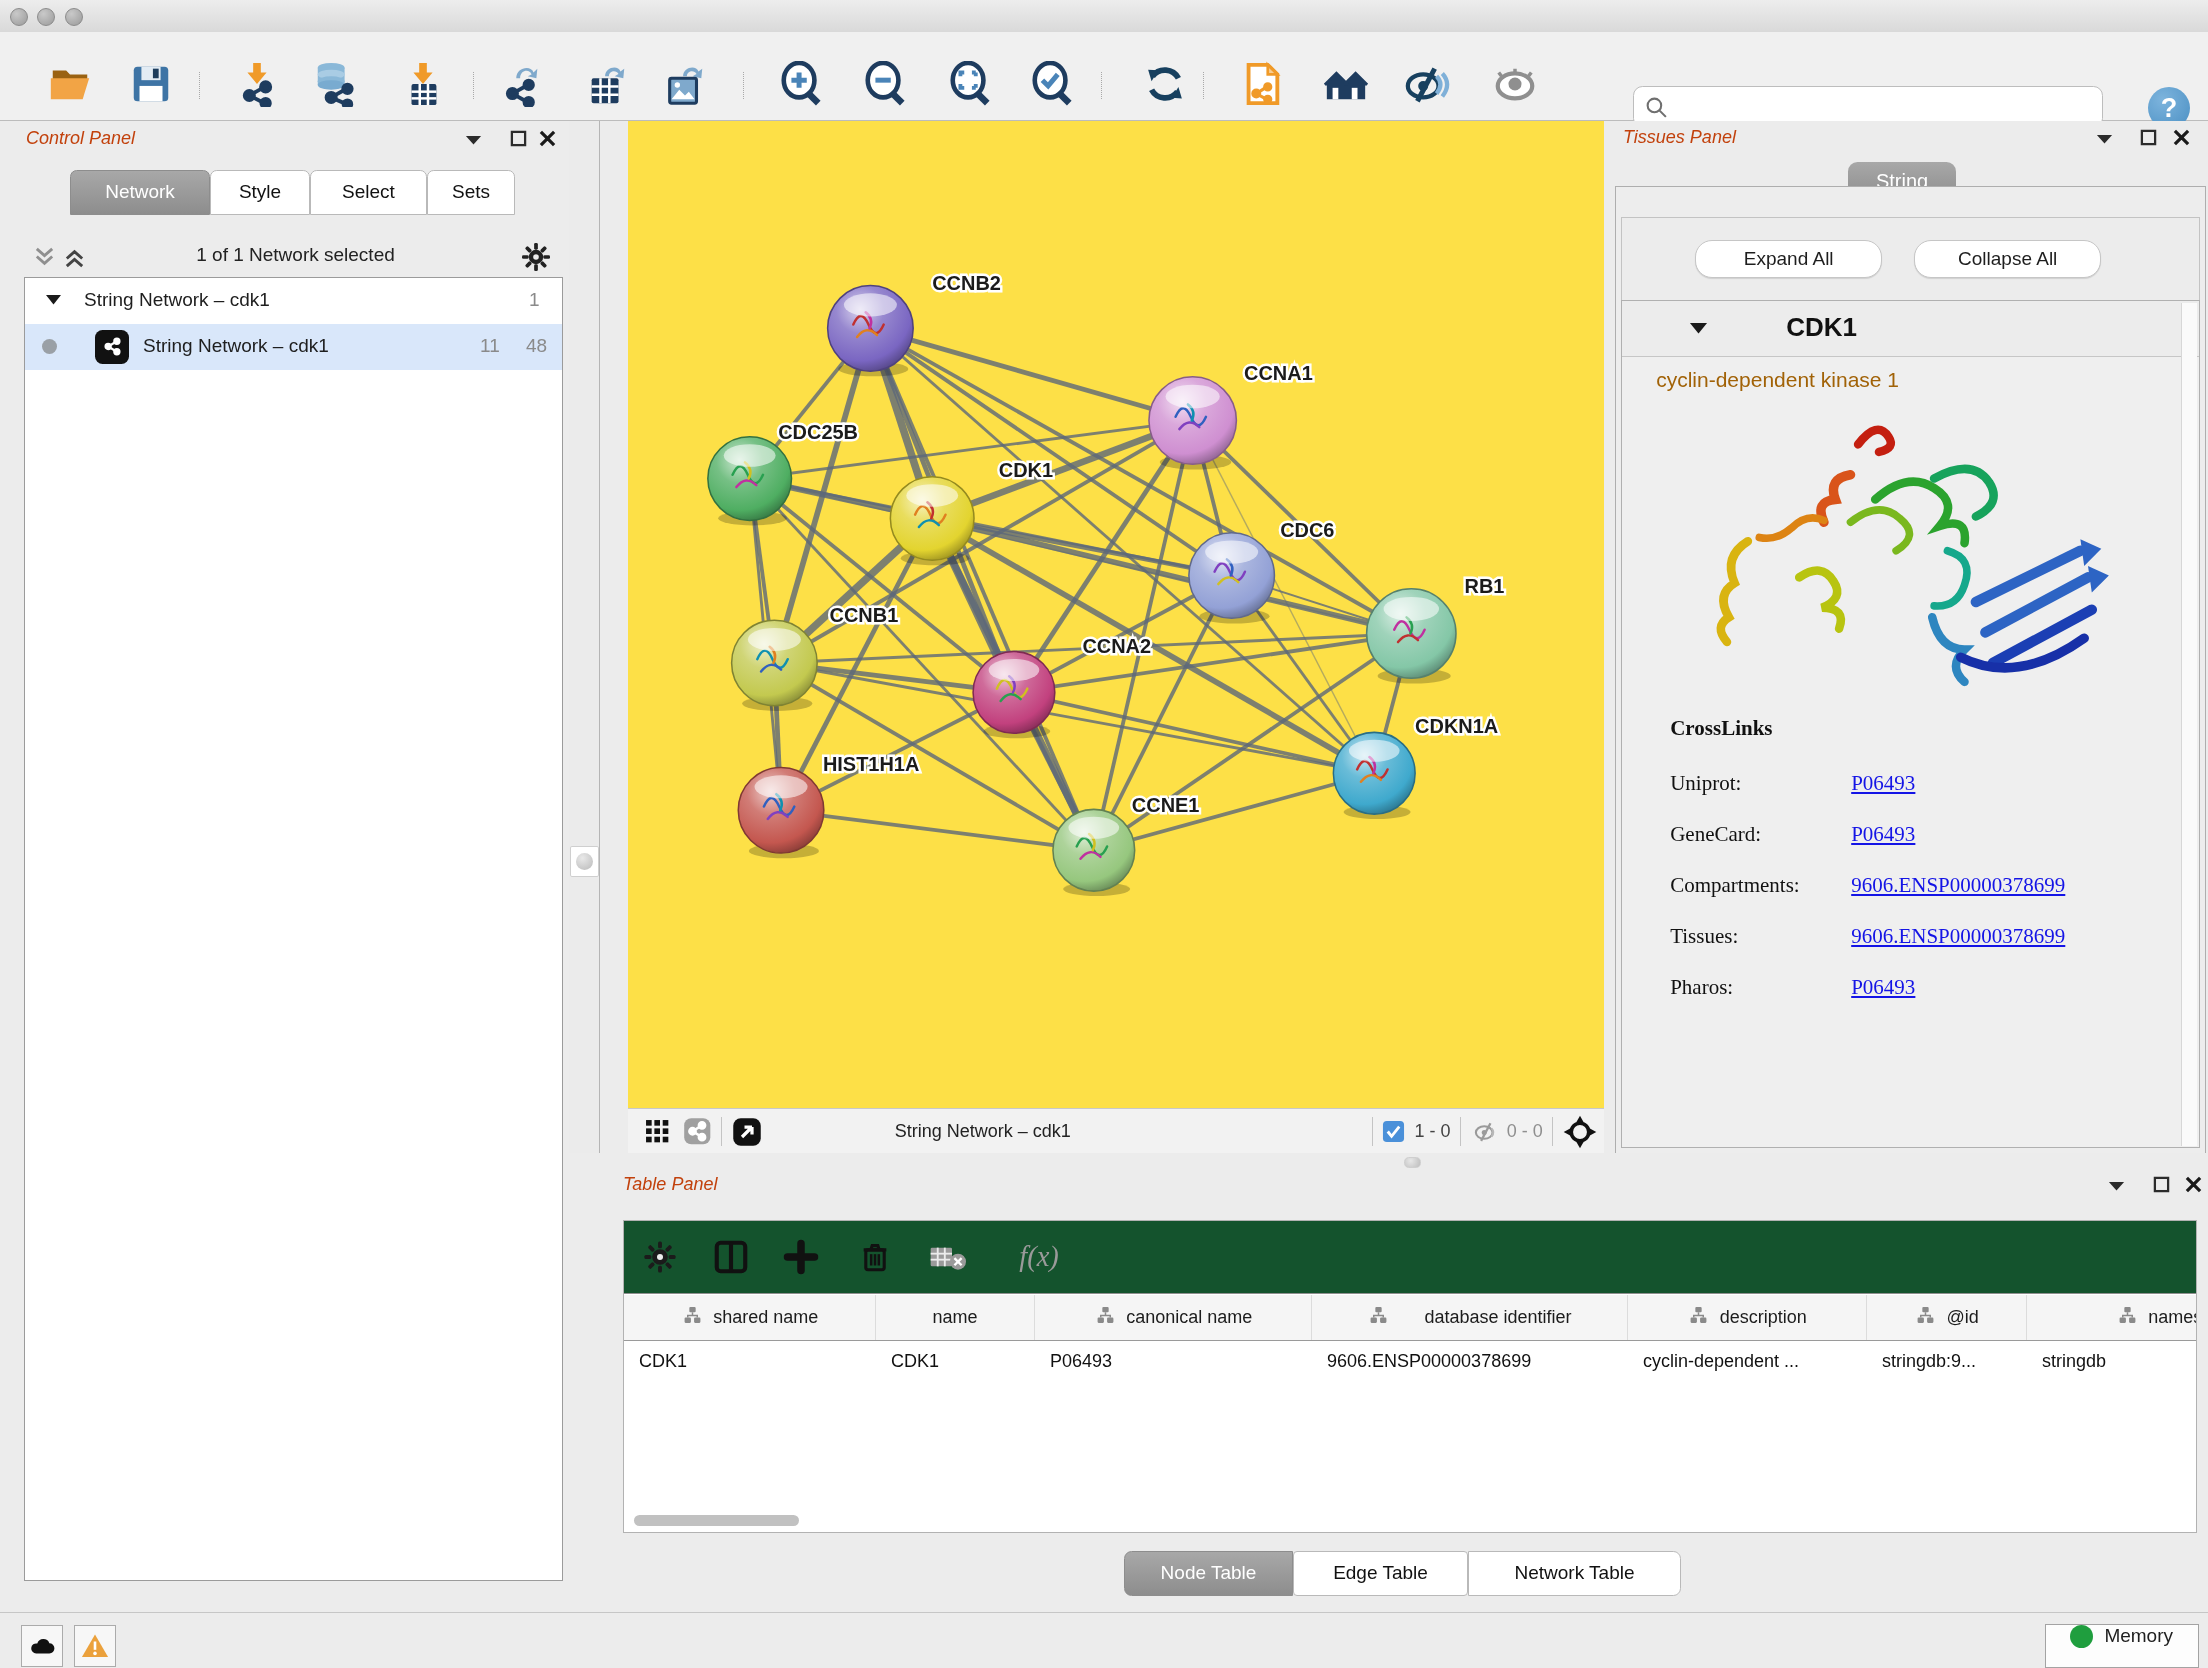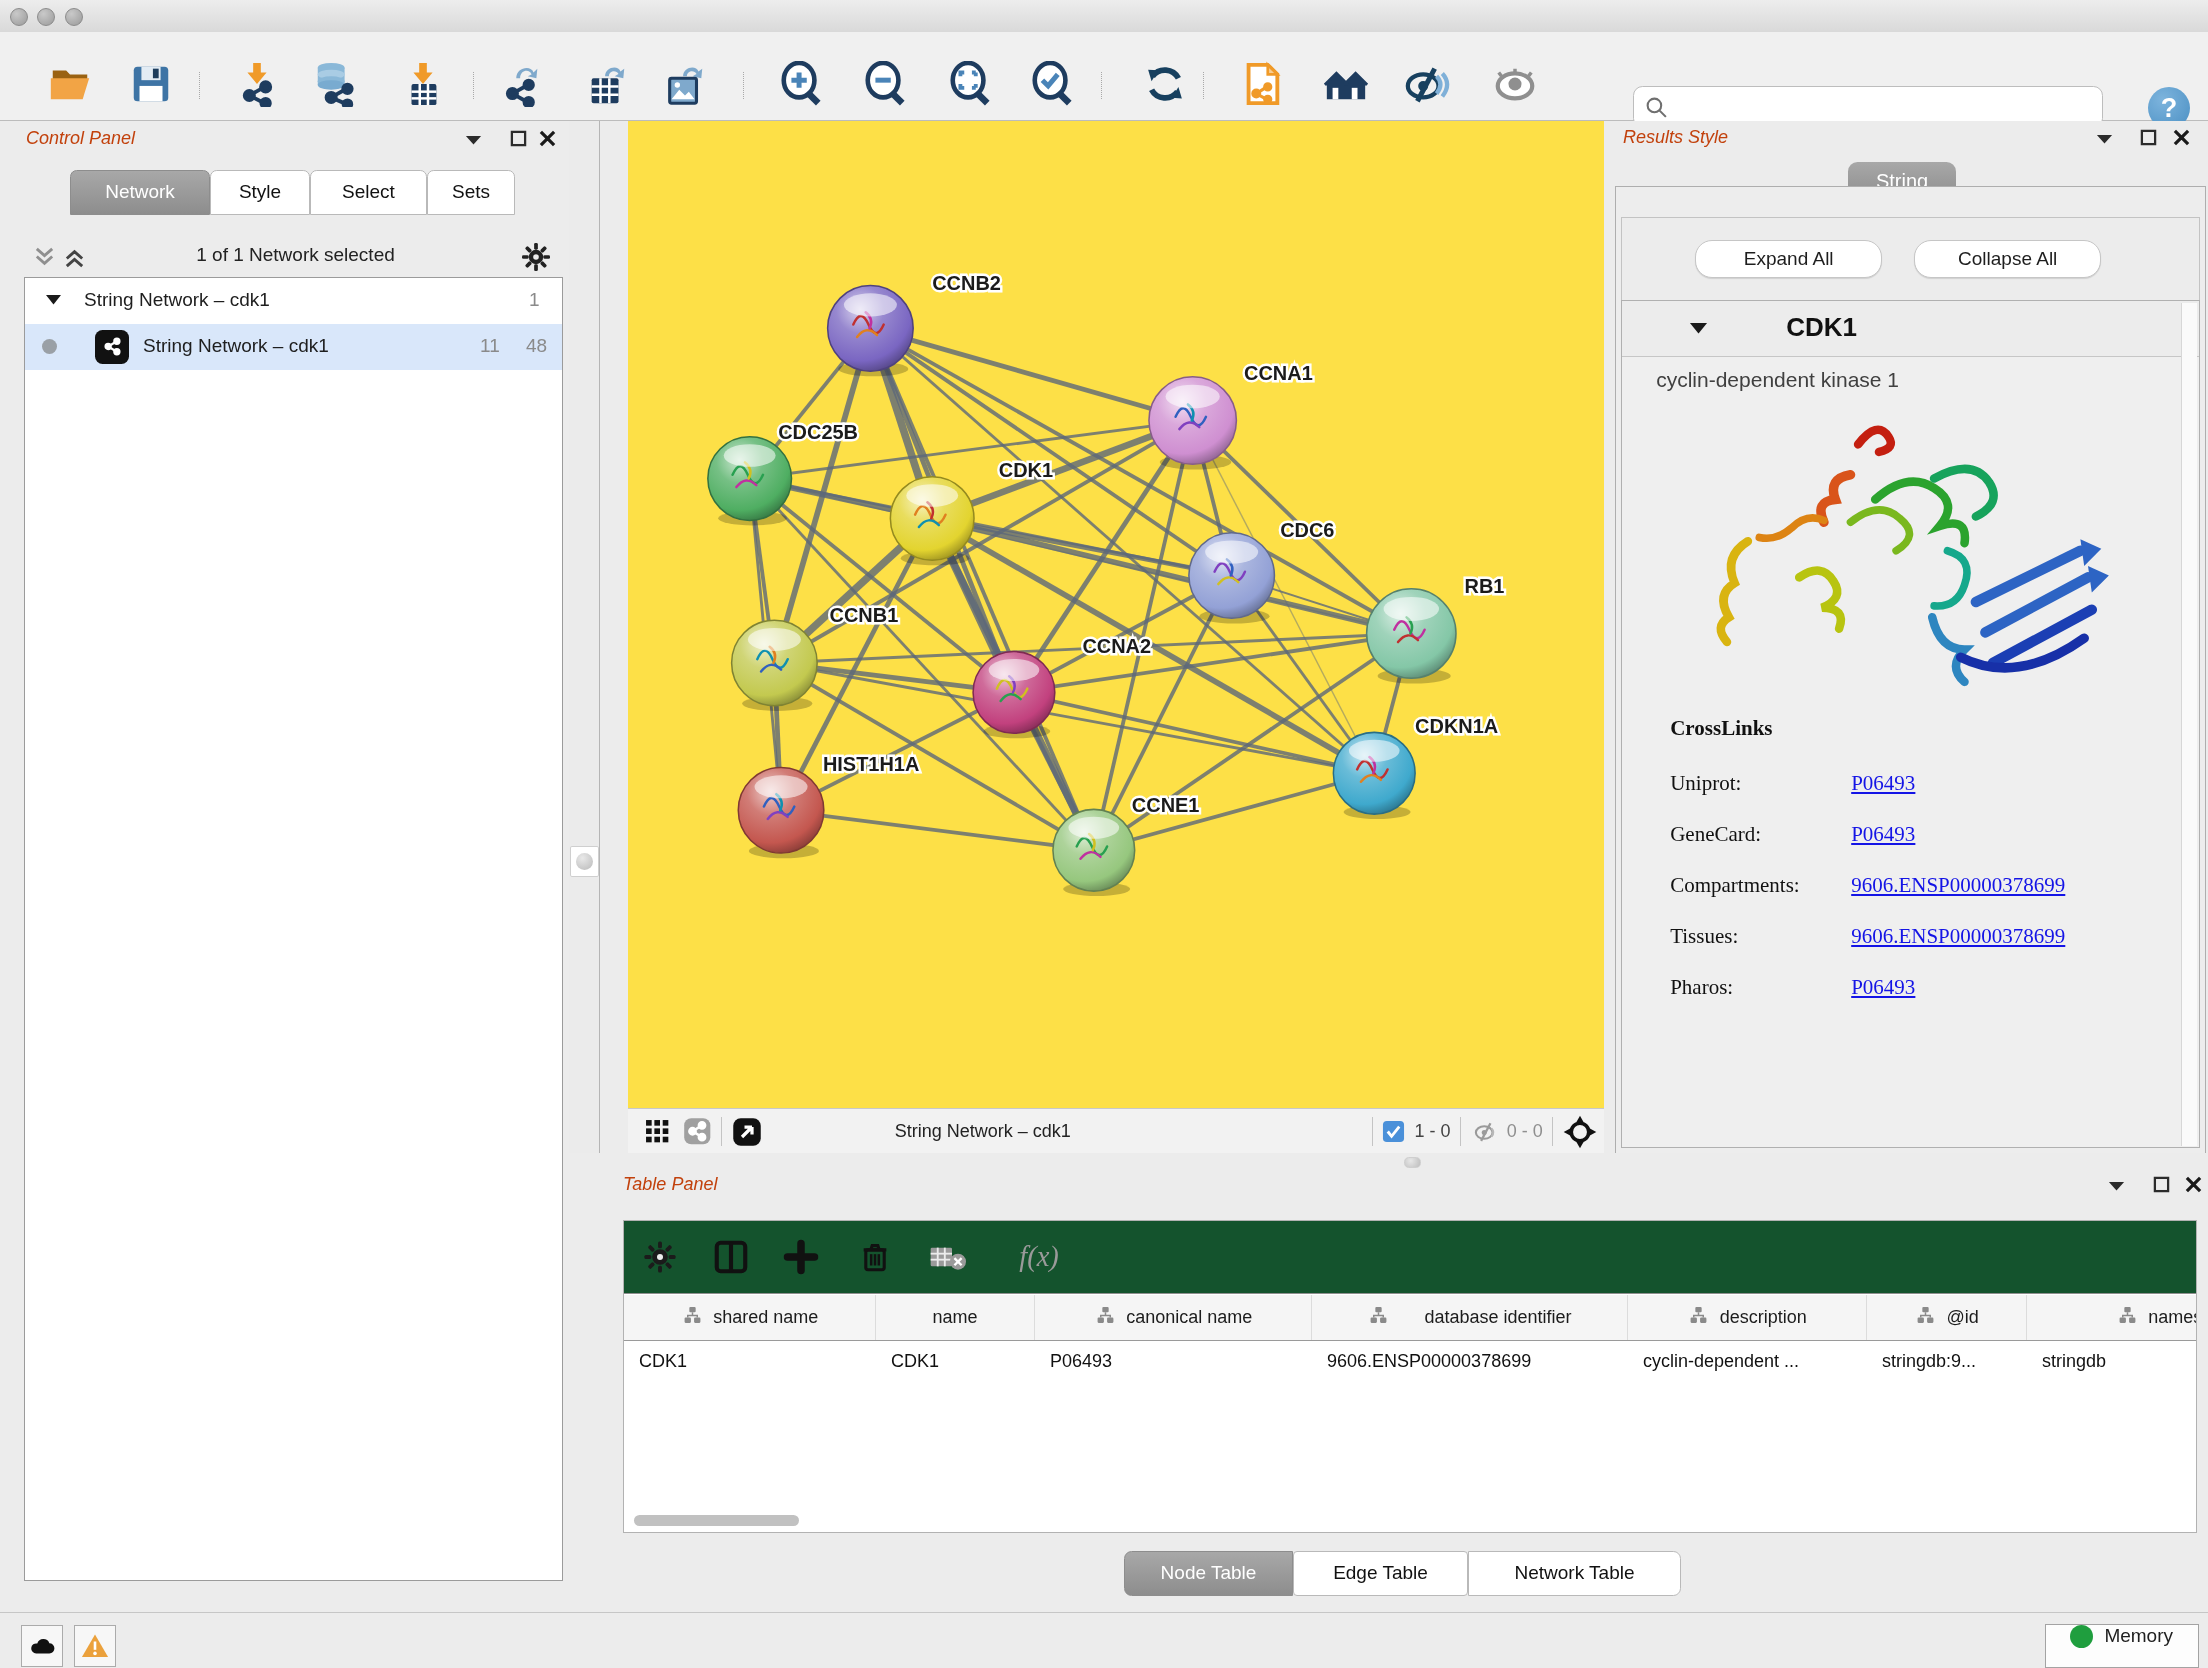--- a/index.html
+++ b/index.html
@@ -53,21 +53,21 @@
   .results-col{position:absolute;left:1604px;top:121px;width:605px;height:1032px;background:#ececec;}
   .rp-tab{position:absolute;left:244px;top:41px;width:108px;height:38px;border-radius:9.5px;
     background:linear-gradient(#ababab,#8f8f8f);color:#fff;font-size:20px;display:flex;align-items:center;justify-content:center;}
   .rp-box{position:absolute;left:10.5px;top:65px;width:591px;height:968px;border:1px solid #aeaeae;background:#ededed;box-sizing:border-box;}
   .rp-actions{position:absolute;left:5.7px;top:29.5px;width:577px;height:82px;border:1px solid #c3c3c3;background:#ececec;}
   .rp-btn{position:absolute;top:22px;width:185px;height:36px;background:#fff;border:1px solid #c6c6c6;border-radius:17px;
     font-size:19px;display:flex;align-items:center;justify-content:center;box-shadow:0 1px 1px rgba(0,0,0,.12);}
   .rp-card{position:absolute;left:5.7px;top:113px;width:577px;height:846px;border:1px solid #b0b0b0;background:#efefef;}
   .rp-card-head{position:absolute;left:0;top:0;width:100%;height:55px;border-bottom:1px solid #c6c6c6;background:#ececec;}
   .rp-name{position:absolute;left:164px;top:11.4px;font-size:26px;font-weight:bold;color:#111;}
-  .rp-desc{position:absolute;left:34px;top:67px;font-size:21px;color:#404040;}
+  .rp-desc{position:absolute;left:34px;top:67px;font-size:21px;color:#a16207;}
   .rp-cross{position:absolute;left:48px;top:415px;font-family:"Liberation Serif",serif;font-size:21px;color:#111;}
   .cl-row{display:flex;height:51px;align-items:center;}
   .cl-label{width:181px;}
   .cl-link{color:#1414e6;text-decoration:underline;}
   .rp-scrollstrip{position:absolute;right:1.9px;top:1.9px;width:15px;height:843px;background:#fafafa;border-left:1px solid #d7d7d7;}
   
   .hsplit{position:absolute;left:599px;top:1153px;width:1609px;height:15px;background:#ececec;}
   .hsplit span{position:absolute;left:805px;top:3.8px;width:15px;height:9.5px;border-radius:4.8px;
      background:radial-gradient(circle at 38% 30%,#e7e7e7,#bdbdbd);border:1px solid #cfcfcf;}
   
@@ -651,21 +651,21 @@
         <circle cx="12" cy="12" r="6.2" fill="none" stroke="#111" stroke-width="2.6"></circle>
         <polygon points="12,0.5 9.5,5 14.5,5" fill="#111"></polygon>
           <polygon points="12,23.5 9.5,19 14.5,19" fill="#111"></polygon>
         <polygon points="0.5,12 5,9.5 5,14.5" fill="#111"></polygon>
           <polygon points="23.5,12 19,9.5 19,14.5" fill="#111"></polygon>
         </svg>
     </div>
   </div>
 
   <div class="results-col">
-    <div class="abs panel-title" style="left:19px;top:5.7px">Results Style</div>
+    <div class="abs panel-title" style="left:19px;top:5.7px">Tissues Panel</div>
     <svg class="abs" style="left:491px;top:12.4px" width="19" height="11.4" viewBox="0 0 20 12">
       <polygon points="2,2 18,2 10,11" fill="#2b2b2b"></polygon>
       </svg>
     <svg class="abs" style="left:536px;top:7.6px" width="17" height="17" viewBox="0 0 18 18">
       <rect x="2" y="2" width="14" height="14" fill="none" stroke="#2b2b2b" stroke-width="2.4"></rect>
       </svg>
     <svg class="abs" style="left:569px;top:7.6px" width="17" height="17" viewBox="0 0 18 18">
       <path d="M2 2 L16 16 M16 2 L2 16" stroke="#1a1a1a" stroke-width="3.4"></path>
       </svg>
 

